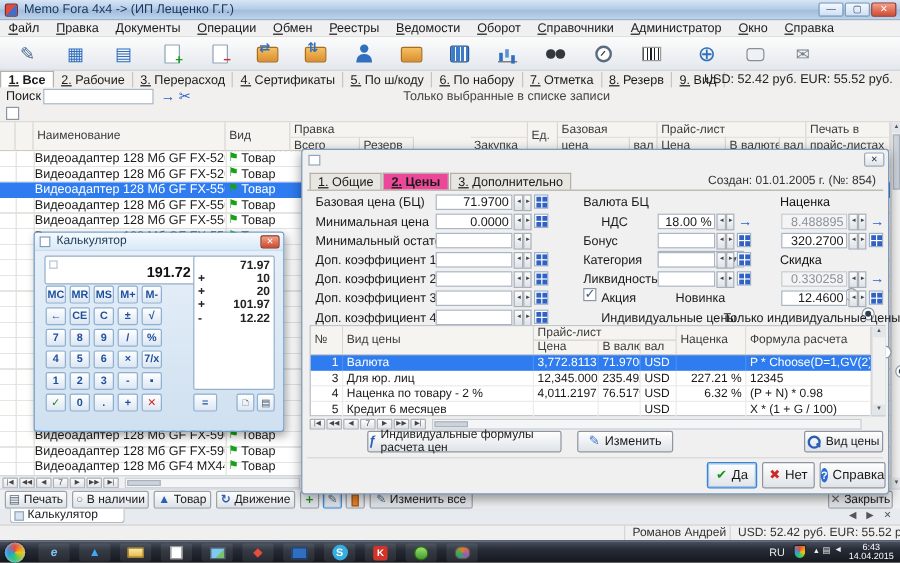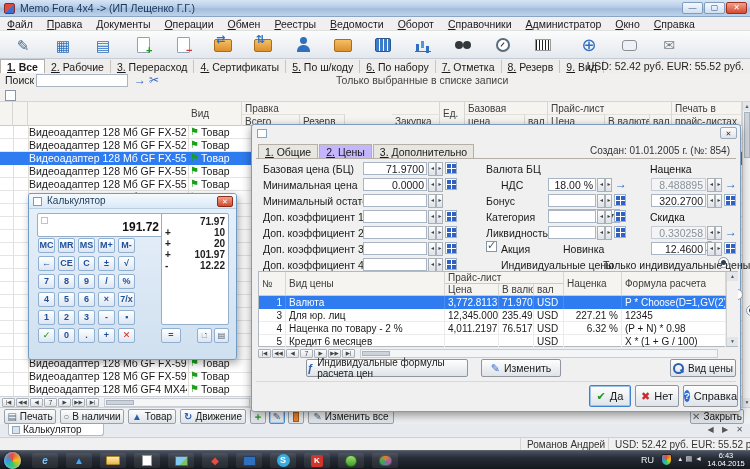--- a/index.html
+++ b/index.html
@@ -152,21 +152,21 @@
   .dialog { left:251px; top:124px; width:490px; height:288px; background:#f0f0f0; border:1px solid #7d9cbd; border-radius:3px;
     box-shadow:0 3px 10px rgba(0,0,0,.4); z-index:6; }
   .dcap { position:absolute; left:0; top:0; right:0; height:17px; border-radius:2px 2px 0 0;
     background:linear-gradient(#fbfdff,#dcebf9); border-bottom:1px solid #c3d6e8; font-size:10.5px; color:#222; padding:2px 0 0 20px; }
   .dcapico { position:absolute; left:5px; top:4px; width:10px; height:9px; background:#fff; border:1px solid #8aa5bf; }
   .dclose { position:absolute; right:3px; top:2px; width:17px; height:12px; border:1px solid #9aa7b5; border-radius:2px;
     background:linear-gradient(#fdfdfd,#dfe4ea); font-size:7px; line-height:11px; text-align:center; color:#333; }
   .dtabs { position:absolute; left:6px; top:19px; height:15px; }
   .dtab { display:inline-block; padding:1px 6px 0 6px; font-size:10.5px; border:1px solid #b4b0a8; border-bottom:none; background:#e8e6e1; margin-right:1px; }
   .dtab::first-letter { text-decoration:underline; }
-  .dtab.act { background:#c4b5fd; position:relative; font-weight:normal; }
+  .dtab.act { background:#ec4899; position:relative; font-weight:bold; }
   .dtabline { position:absolute; left:4px; right:4px; top:33px; height:1px; background:#b4b0a8; }
   .created { position:absolute; right:10px; top:20px; font-size:10px; color:#333; }
   .spin { position:absolute; width:15px; height:14px; display:flex; }
   .sp { flex:1; border:1px solid #a9b0b8; background:linear-gradient(#fdfdfd,#dde2e8); position:relative; }
   .sp::before { position:absolute; left:1px; top:2px; font-size:5px; color:#444; }
   .sp.l::before { content:"◄"; } .sp.r::before { content:"►"; }
   .gico { position:absolute; width:12px; height:12px; background:#fff; border:1px solid #9fb0c4; }
   .gico::before { content:""; position:absolute; left:1px; top:1px; width:4px; height:4px; background:#2f62c4;
     box-shadow:5px 0 #2f62c4, 0 5px #2f62c4, 5px 5px #2f62c4; }
   .dgrouplbl { font-size:10.5px; color:#111; }
@@ -298,20 +298,21 @@
     </div>
     <span class="a cb" style="left:377px;top:1px"></span>
     <div class="a combo gray" style="left:391px;top:0;width:229px">
       <span>AcmePower</span><span class="dd"></span>
     </div>
   </div>
 
   <div class="a ghead">
     <div class="hc" style="left:0;top:0;width:13px;height:24px"></div>
     <div class="hc" style="left:13px;top:0;width:15px;height:24px"></div>
+    <div class="hc" style="left:28px;top:0;width:160px;height:24px;padding-top:6px">Наименование</div>
     <div class="hc" style="left:188px;top:0;width:54px;height:24px;padding-top:6px">Вид</div>
     <div class="hc" style="left:242px;top:0;width:198px;height:12px">Правка</div>
     <div class="hc sub" style="left:242px;top:12px;width:58px;height:12px">Всего</div>
     <div class="hc sub" style="left:300px;top:12px;width:45px;height:12px">Резерв</div>
     <div class="hc sub" style="left:345px;top:24px;width:47px;height:12px">Свободно</div>
     <div class="hc sub" style="left:392px;top:12px;width:48px;height:12px">Закупка</div>
     <div class="hc" style="left:440px;top:0;width:25px;height:24px;padding-top:6px">Ед.</div>
     <div class="hc" style="left:465px;top:0;width:83px;height:12px">Базовая</div>
     <div class="hc sub" style="left:465px;top:12px;width:60px;height:12px">цена</div>
     <div class="hc sub" style="left:525px;top:12px;width:23px;height:12px">вал</div>

